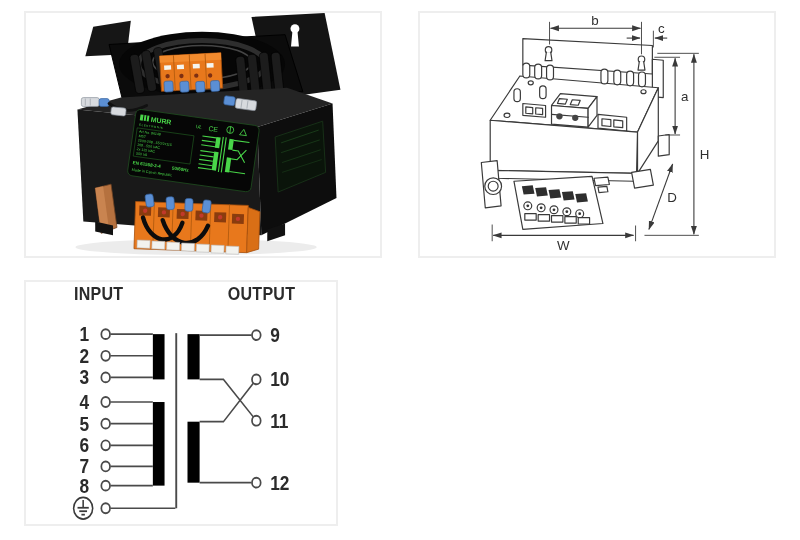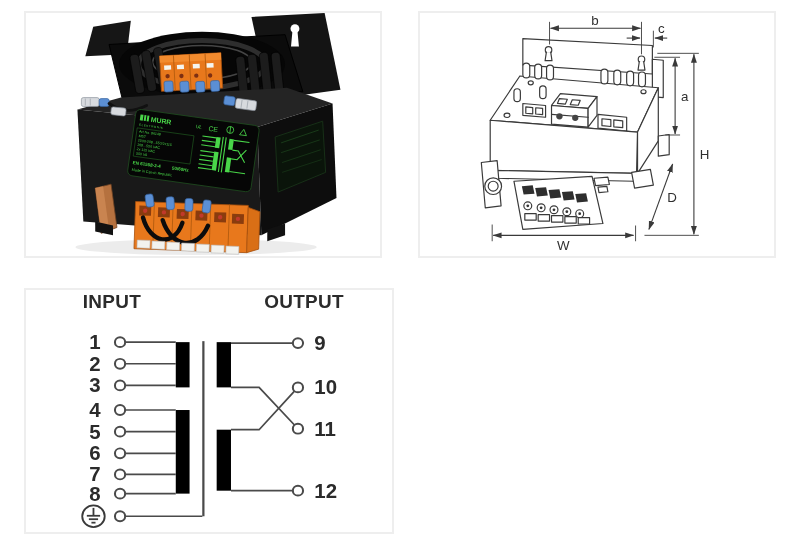--- a/index.html
+++ b/index.html
@@ -1,20 +1,20 @@
 <!DOCTYPE html>
 <html><head>
 <meta charset="utf-8">
 <style>
   html,body{margin:0;padding:0;background:#ffffff;width:800px;height:540px;
     font-family:"Liberation Sans",sans-serif;position:relative;overflow:hidden;}
   .panel{position:absolute;background:#fff;border:2px solid #eeeeee;box-sizing:border-box;}
   #panel-photo{left:24px;top:11px;width:358px;height:247px;}
   #panel-drawing{left:418px;top:11px;width:358px;height:247px;}
-  #panel-circuit{left:24px;top:288px;width:370px;height:246px;}
+  #panel-circuit{left:24px;top:280px;width:314px;height:246px;}
   svg{display:block;width:100%;height:100%;}
   svg text{font-family:"Liberation Sans",sans-serif;}
   
   .ln{stroke:#3a3a3a;stroke-width:1.2;fill:#fff;stroke-linejoin:round;stroke-linecap:round;}
   .lnf{stroke:none;fill:#2e2e2e;}
   .dim{stroke:#3a3a3a;stroke-width:1.1;fill:none;}
   .ext{stroke:#3a3a3a;stroke-width:0.9;fill:none;}
   .dimtxt{fill:#2f2f2f;font-size:13.5px;}
   
   .cw{stroke:#4a4a4a;stroke-width:1.7;fill:none;}

